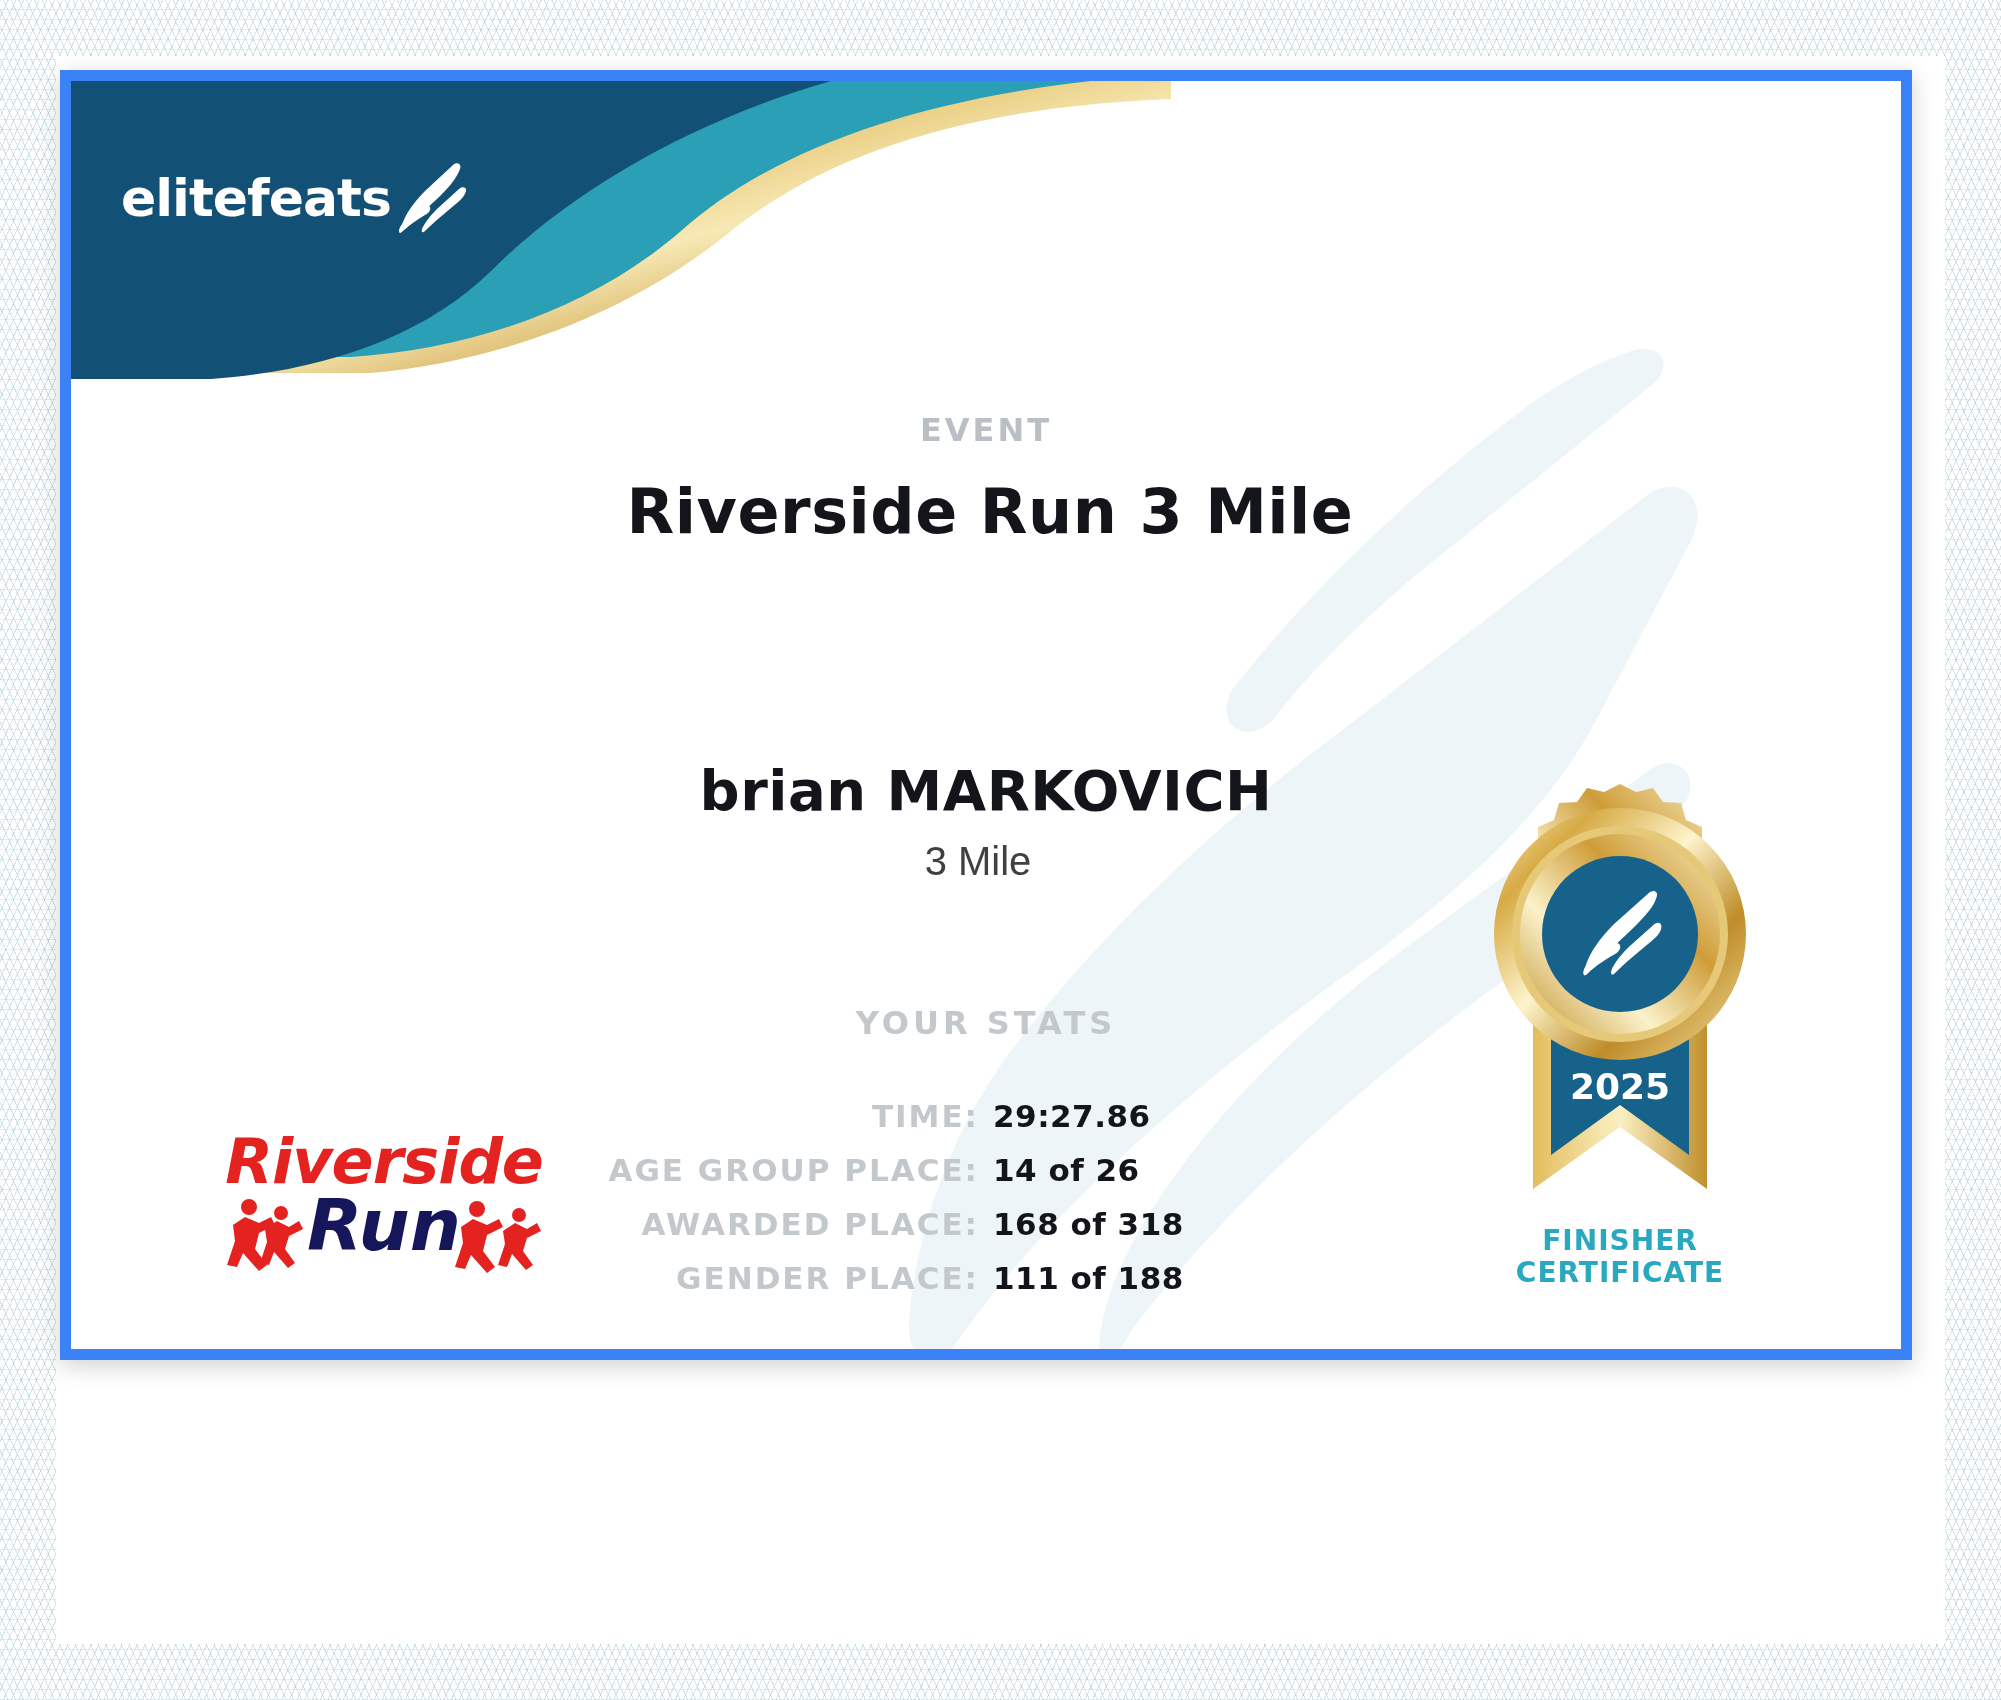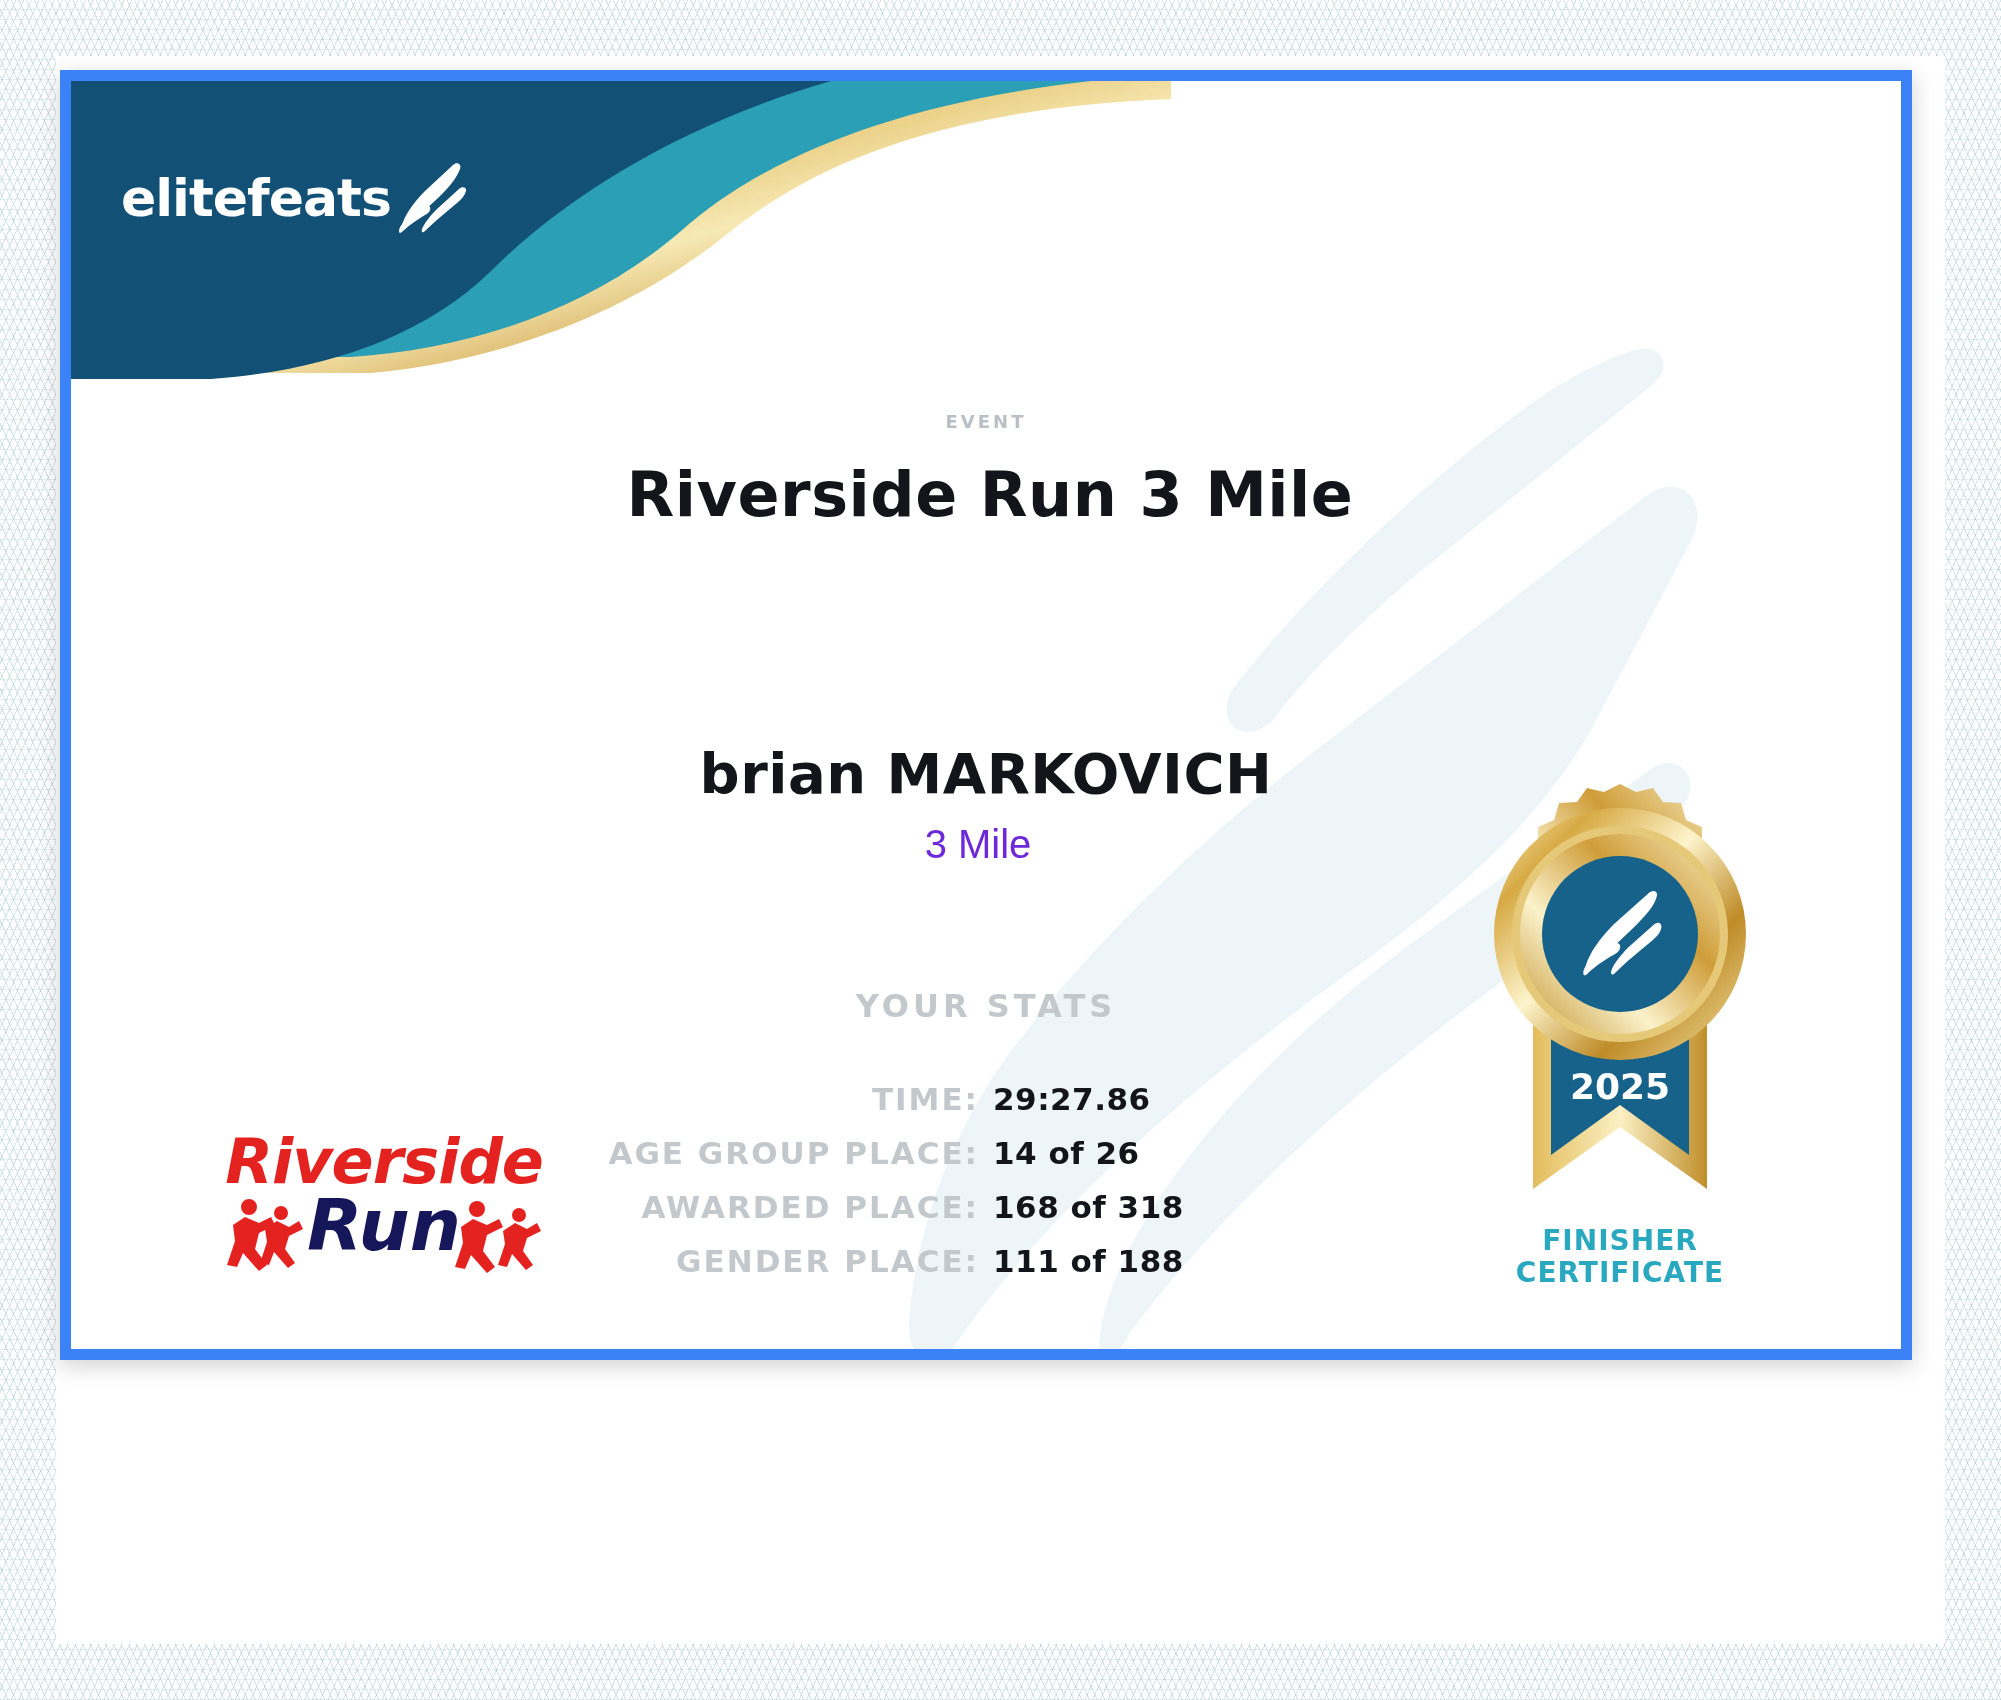--- a/index.html
+++ b/index.html
@@ -98,21 +98,21 @@
   
   .content {
     position: absolute;
     left: 0;
     top: 330px;
     width: 1830px;
     text-align: center;
   }
   .label-small {
     font-family: "DejaVu Sans", sans-serif;
-    font-size: 18px;
+    font-size: 32px;
     letter-spacing: 3px;
     color: #b9bfc4;
     font-weight: bold;
     margin: 0;
   }
   .event-name {
     font-family: "DejaVu Sans", sans-serif;
     font-size: 62px;
     font-weight: bold;
     color: #13151a;
@@ -131,21 +131,21 @@
     font-family: "DejaVu Sans", sans-serif;
     font-size: 56px;
     font-weight: bold;
     color: #13151a;
     margin: 30px 0 0 0;
     letter-spacing: 0.5px;
   }
   .distance {
     font-family: "Liberation Sans", sans-serif;
     font-size: 40px;
-    color: #6d28d9;
+    color: #404040;
     margin: 16px 16px 0 0;
   }
   .stats-label {
     font-family: "DejaVu Sans", sans-serif;
     font-size: 32px;
     letter-spacing: 4px;
     color: #c3c8cc;
     font-weight: bold;
     margin: 0;
   }

